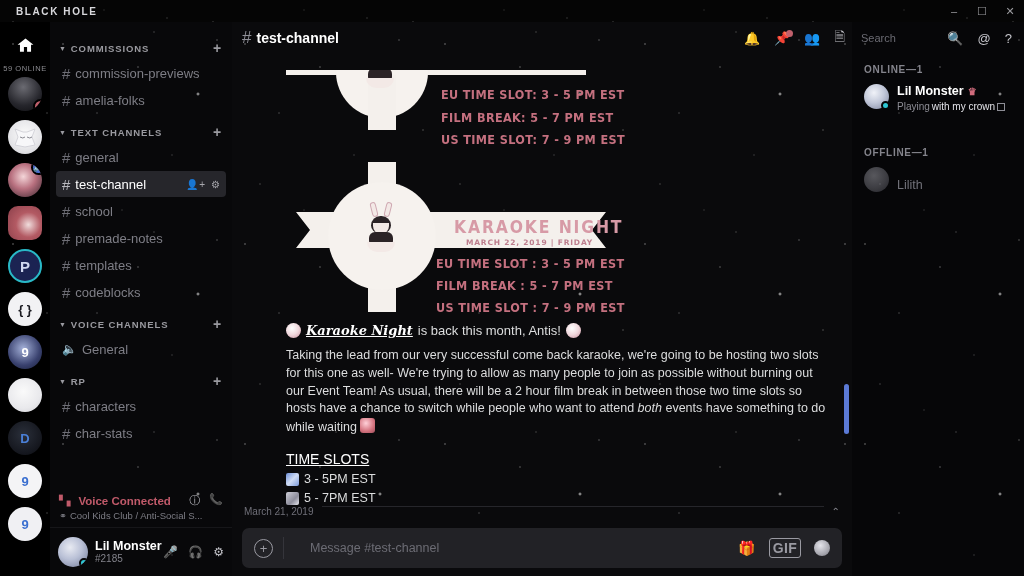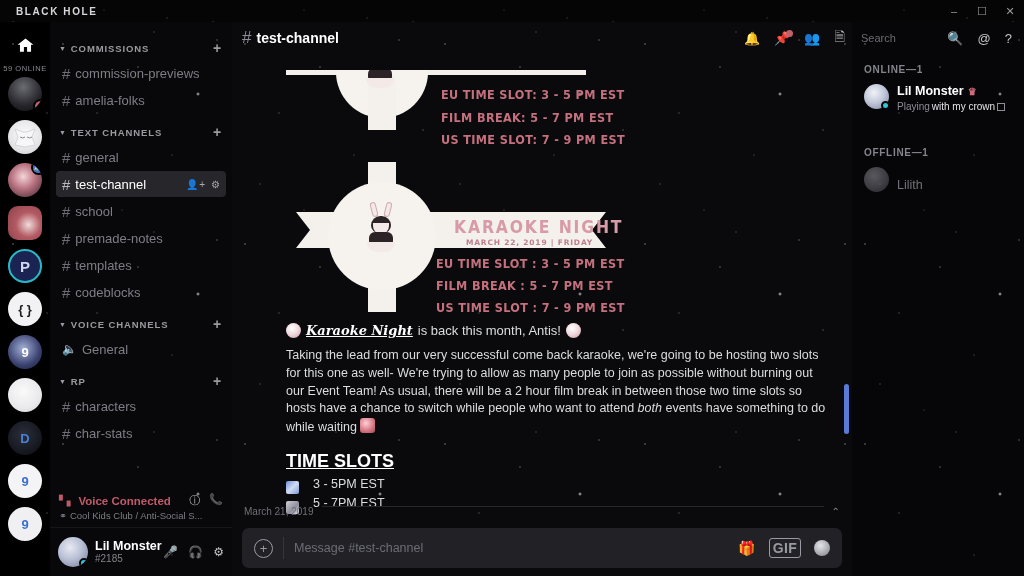--- a/index.html
+++ b/index.html
@@ -233,25 +233,25 @@
     background:radial-gradient(circle at 40% 35%,#fff 0%,#f0d8dd 50%,#c98e9c 100%);
     flex:none;
   }
   .emoji-img.sq { border-radius:3px;
     background:radial-gradient(circle at 40% 35%,#ffd0d8 0%,#d4737f 60%,#9e4e5b 100%); }
   .para {
     font-size:12.5px; line-height:1.42; color:#dcddde; margin-bottom:14px;
   }
   .para em { font-style:italic; }
   .ts-title {
-    font-weight:700; text-decoration:underline; font-size:18px;
+    font-weight:400; text-decoration:underline; font-size:14px;
     color:#fff; margin-bottom:3px;
   }
   .ts-row {
-    display:flex; align-items:flex-end; gap:14px;
+    display:flex; align-items:center; gap:5px;
     font-size:12.5px; color:#dcddde; line-height:1.55;
   }
   .ts-icon {
     width:13px; height:13px; flex:none; border-radius:2px;
     background:linear-gradient(135deg,#6d8fd8 0%,#d0dcf4 50%,#7b99da 100%);
   }
   .ts-icon.alt { background:linear-gradient(135deg,#cfcfd8 0%,#8e8e9c 60%,#e8e8ee 100%); }
 
   
   #date-div {
@@ -267,21 +267,21 @@
     position:absolute; left:10px; right:10px; bottom:8px; height:40px;
     background:#222226; border-radius:7px; display:flex; align-items:center;
     padding:0 12px; z-index:4;
   }
   #composer .plus-circ {
     width:19px; height:19px; border-radius:50%; border:1.5px solid #9a9aa2;
     display:flex; align-items:center; justify-content:center;
     color:#9a9aa2; font-size:13px; line-height:1; flex:none;
   }
   #composer .divd { width:1px; height:22px; background:#35353b; margin:0 10px; }
-  #composer .ph { color:#6c6c74; font-size:12.5px; }
+  #composer .ph { color:#6c6c74; font-size:12.5px;margin-left:16px; }
   #composer .cicons { margin-left:auto; display:flex; gap:13px; align-items:center; }
   #composer .cicons span { color:#9a9aa2; font-size:14px; }
   #composer .gif-btn {
     border:1.5px solid #9a9aa2; border-radius:3px; font-size:8px;
     font-weight:700; padding:1px 3px; color:#9a9aa2; letter-spacing:.3px;
   }
   #composer .emoji-btn {
     width:16px; height:16px; border-radius:50%;
     background:radial-gradient(circle at 40% 35%,#e4e4ea 0%,#a8a8b0 60%,#76767e 100%);
   }

